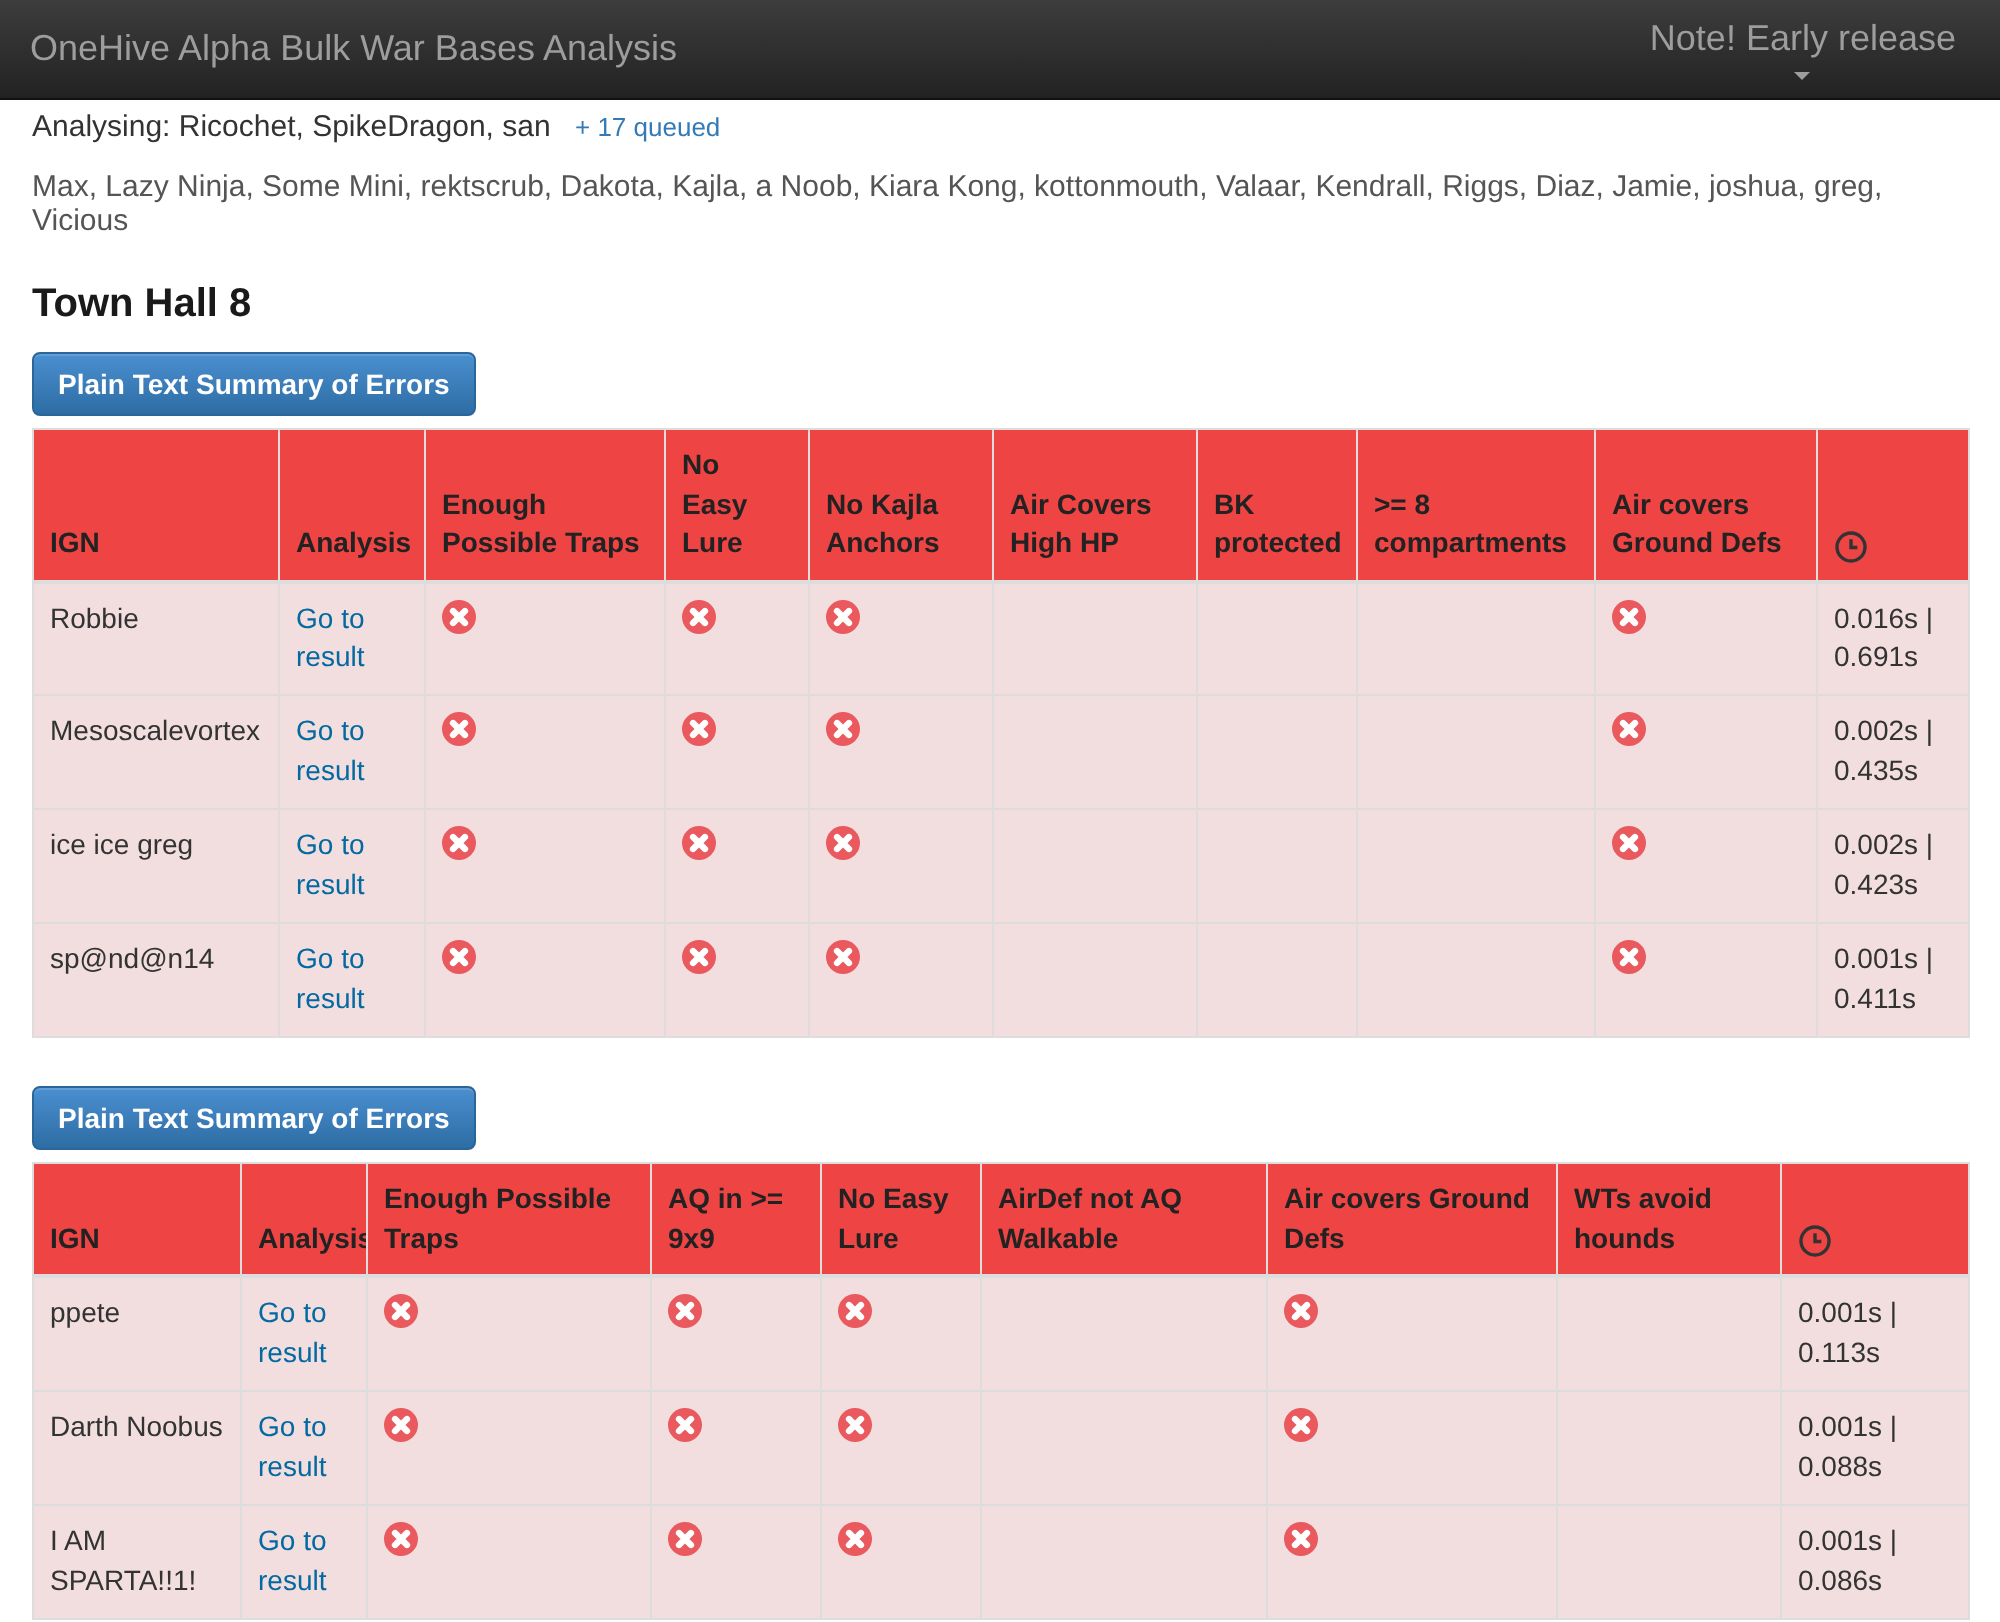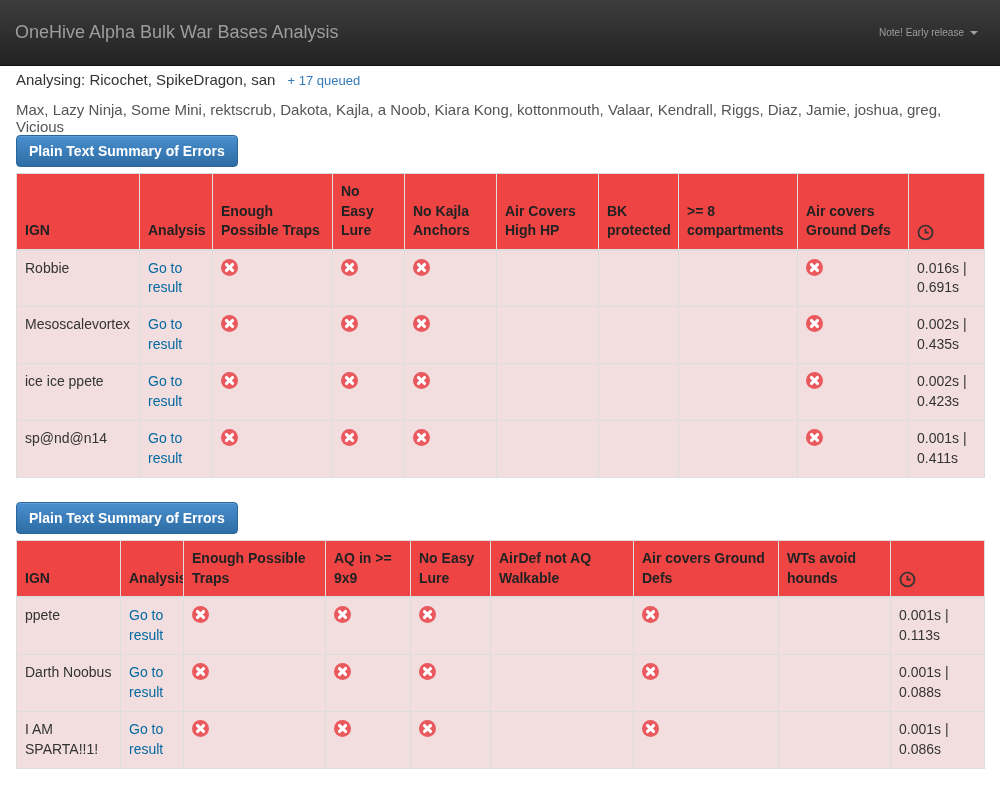--- a/index.html
+++ b/index.html
@@ -1,28 +1,28 @@
 <!DOCTYPE html>
 <html><head>
 <meta charset="utf-8">
 <style>
   * { box-sizing: border-box; margin: 0; padding: 0; }
   html, body { background: #fff; font-family: "Liberation Sans", sans-serif; color: #333; }
   body { width: 1000px; min-height: 811px; }
 
   
   .navbar {
-    height: 66px; width: 100%;
+    height: 50px; width: 100%;
     background: linear-gradient(#3d3d3d, #222);
     border-bottom: 1px solid #111;
     display: flex; align-items: center; justify-content: space-between;
     padding: 0 22px 0 15px;
   }
   .navbar-brand { color: #9d9d9d; font-size: 18px; cursor: pointer; }
-  .navbar-dropdown { color: #9d9d9d; font-size: 10px; display: flex; align-items: center; gap: 6px; cursor: pointer; }
+  .navbar-dropdown { color: #9d9d9d; font-size: 18px; display: flex; align-items: center; gap: 6px; cursor: pointer; flex-direction: column; }
   .caret {
     display: inline-block; width: 0; height: 0;
     border-left: 4px solid transparent; border-right: 4px solid transparent;
     border-top: 4px solid #9d9d9d;
   }
 
   
   .content { padding: 0 16px; }
   .analysing-line { margin-top: 5px; font-size: 15px; color: #333; }
   .queued-link { color: #337ab7; font-size: 13px; text-decoration: none; margin-left: 8px; cursor: pointer; }
@@ -72,21 +72,21 @@
 
 <div class="content">
   <div class="analysing-line">
     <span>Analysing:</span>
     <span>Ricochet, SpikeDragon, san</span>
     <a class="queued-link">+ 17 queued</a>
   </div>
   <div class="queued-names">Max, Lazy Ninja, Some Mini, rektscrub, Dakota, Kajla, a Noob, Kiara Kong, kottonmouth, Valaar, Kendrall, Riggs, Diaz, Jamie, joshua, greg, Vicious</div>
 
   <div id="sections">
-      <div><button class="btn-primary">Plain Text Summary of Errors</button><table class="analysis-table">
+      <div><h3 class="section-title">Town Hall 8</h3><button class="btn-primary">Plain Text Summary of Errors</button><table class="analysis-table">
           <colgroup>
             <col style="width: 123px;">
             <col style="width: 73px;">
             <col style="width: 120px;">
             <col style="width: 72px;">
             <col style="width: 92px;">
             <col style="width: 102px;">
             <col style="width: 80px;">
             <col style="width: 119px;">
             <col style="width: 111px;">
@@ -170,21 +170,21 @@
               <td></td>
               <td class="icon-cell">
                 <svg width="17" height="17" viewBox="0 0 16 16">
                   <circle cx="8" cy="8" r="8" fill="#e9595d"></circle>
                   <path d="M5.2 5.2 L10.8 10.8 M10.8 5.2 L5.2 10.8" stroke="#fff" stroke-width="3" stroke-linecap="round"></path>
                 </svg>
               </td>
               <td>0.002s | 0.435s</td>
             </tr>
             <tr>
-              <td>ice ice ppete</td>
+              <td>ice ice greg</td>
               <td><a class="result-link">Go to result</a></td>
               <td class="icon-cell">
                 <svg width="17" height="17" viewBox="0 0 16 16">
                   <circle cx="8" cy="8" r="8" fill="#e9595d"></circle>
                   <path d="M5.2 5.2 L10.8 10.8 M10.8 5.2 L5.2 10.8" stroke="#fff" stroke-width="3" stroke-linecap="round"></path>
                 </svg>
               </td>
               <td class="icon-cell">
                 <svg width="17" height="17" viewBox="0 0 16 16">
                   <circle cx="8" cy="8" r="8" fill="#e9595d"></circle>

